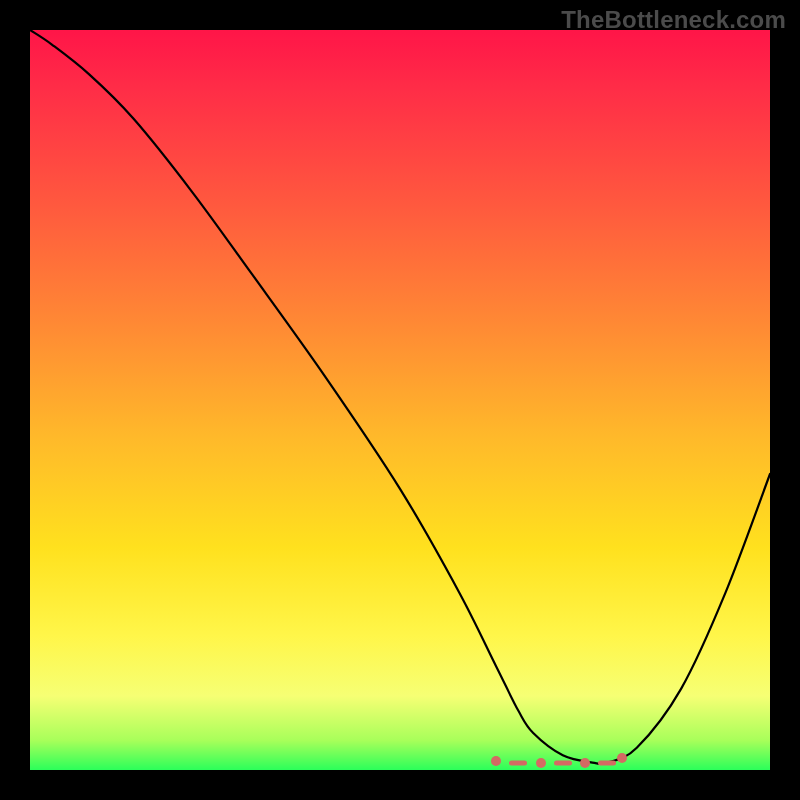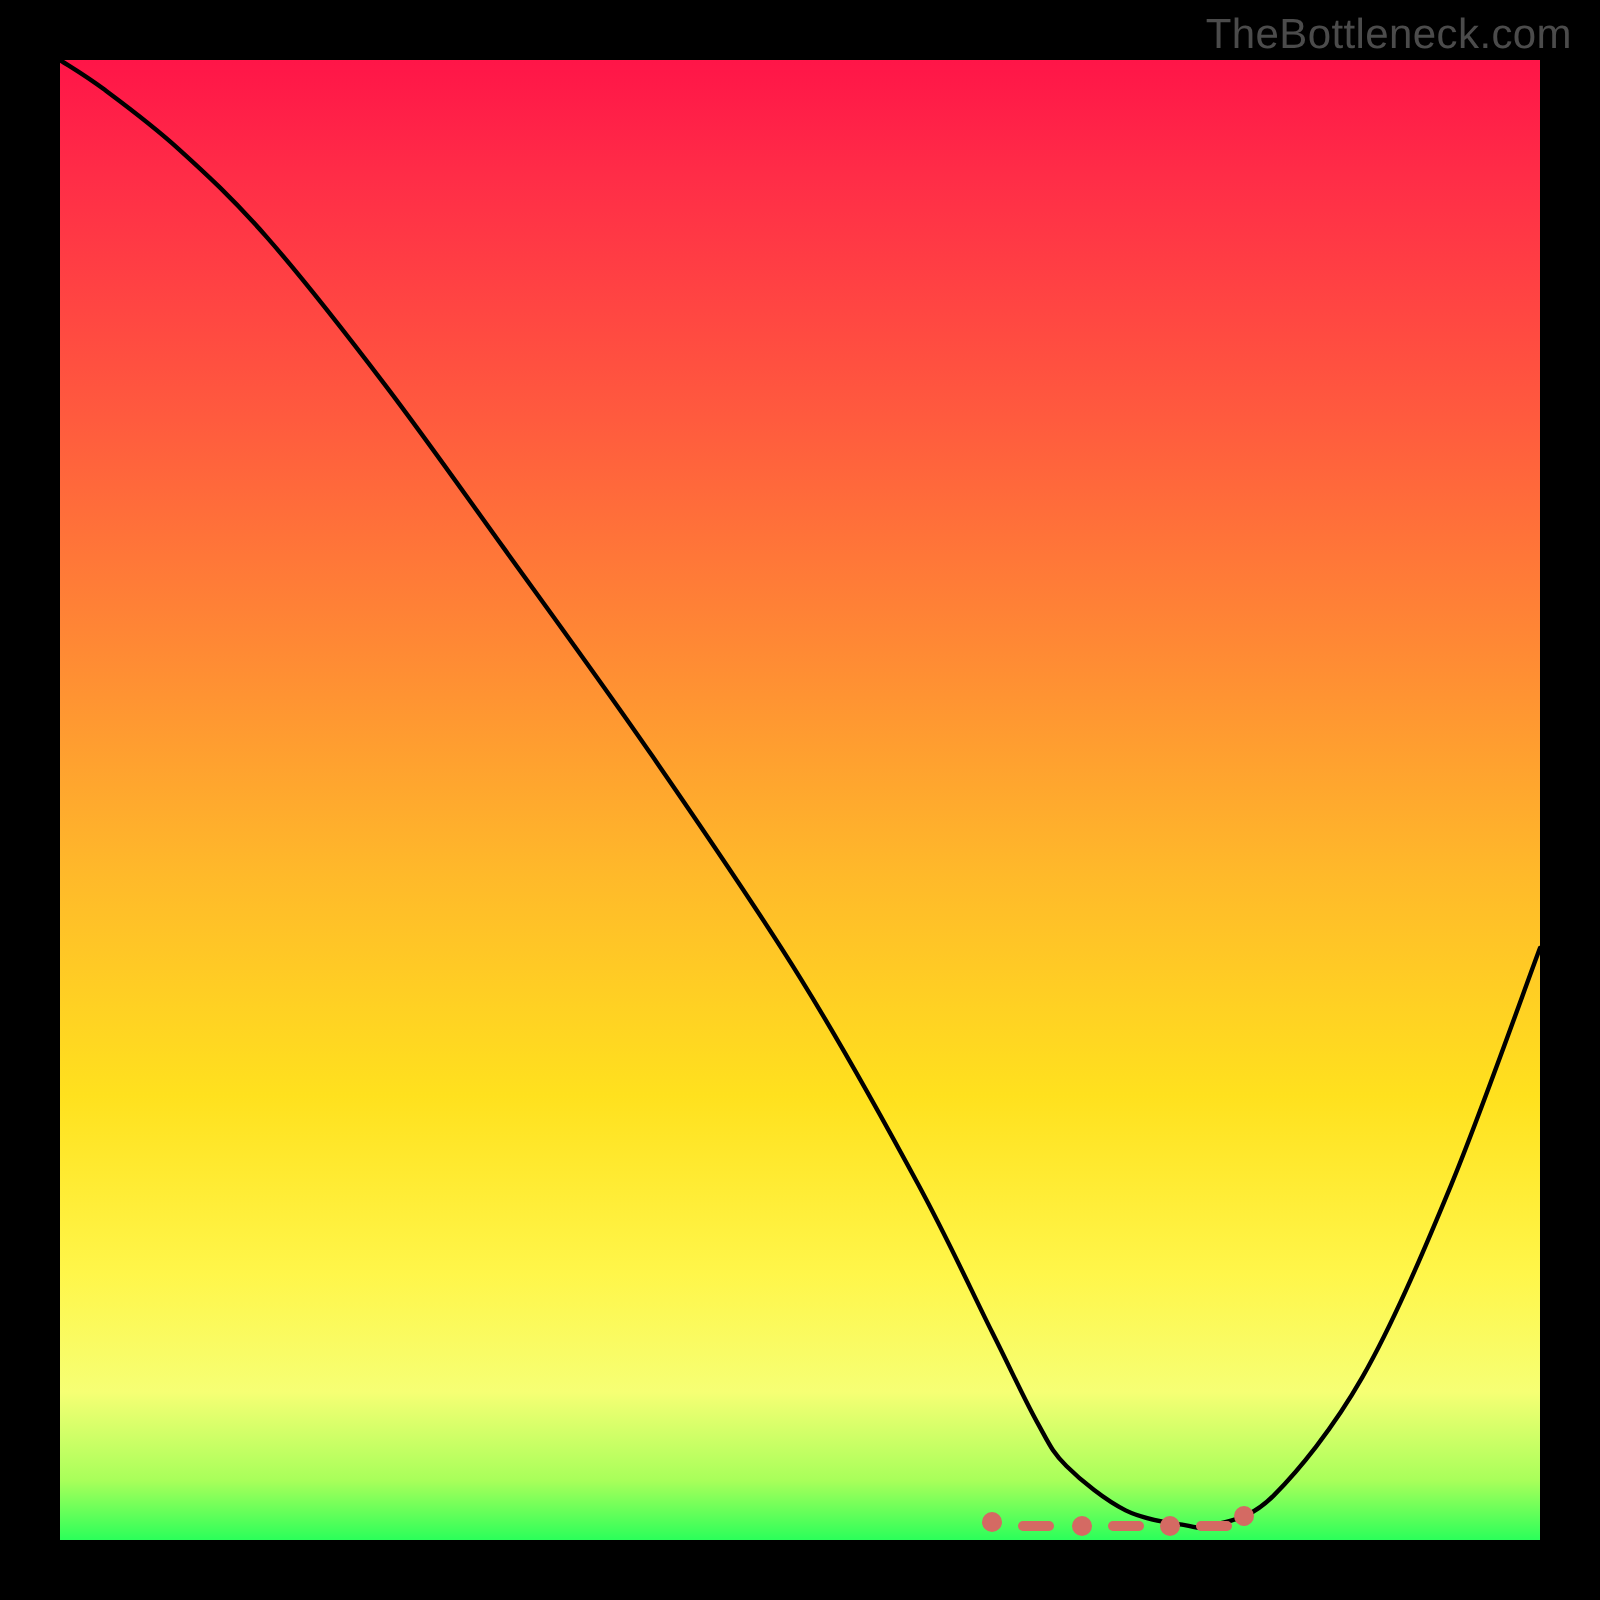--- a/index.html
+++ b/index.html
@@ -15,22 +15,22 @@
     position: relative;
     width: 800px;
     height: 800px;
     background: #000;
   }
   .watermark {
     position: absolute;
     top: 6px;
     right: 14px;
     color: #4b4b4b;
-    font-size: 21px;
-    font-weight: 400;
+    font-size: 24px;
+    font-weight: 700;
     letter-spacing: 0.2px;
     z-index: 50;
   }
   .plot-area {
     position: absolute;
     left: 30px;
     top: 30px;
     width: 740px;
     height: 740px;
     overflow: hidden;

